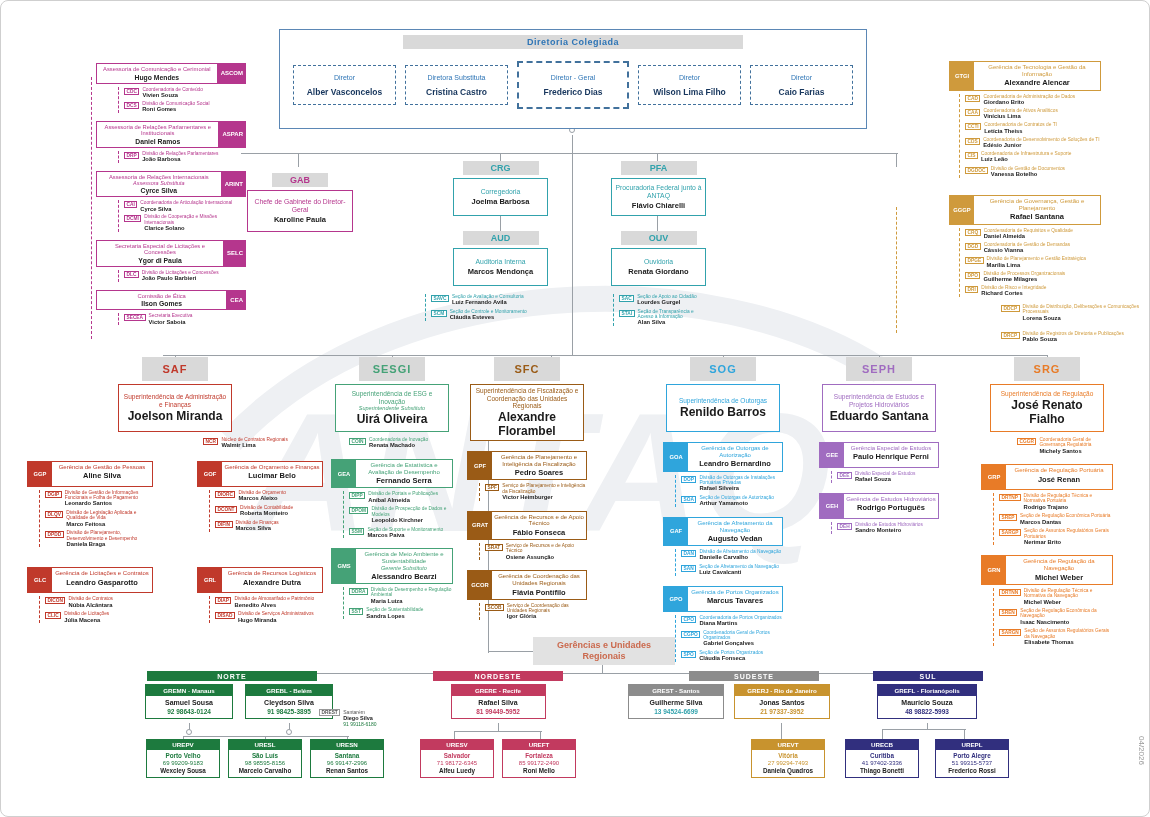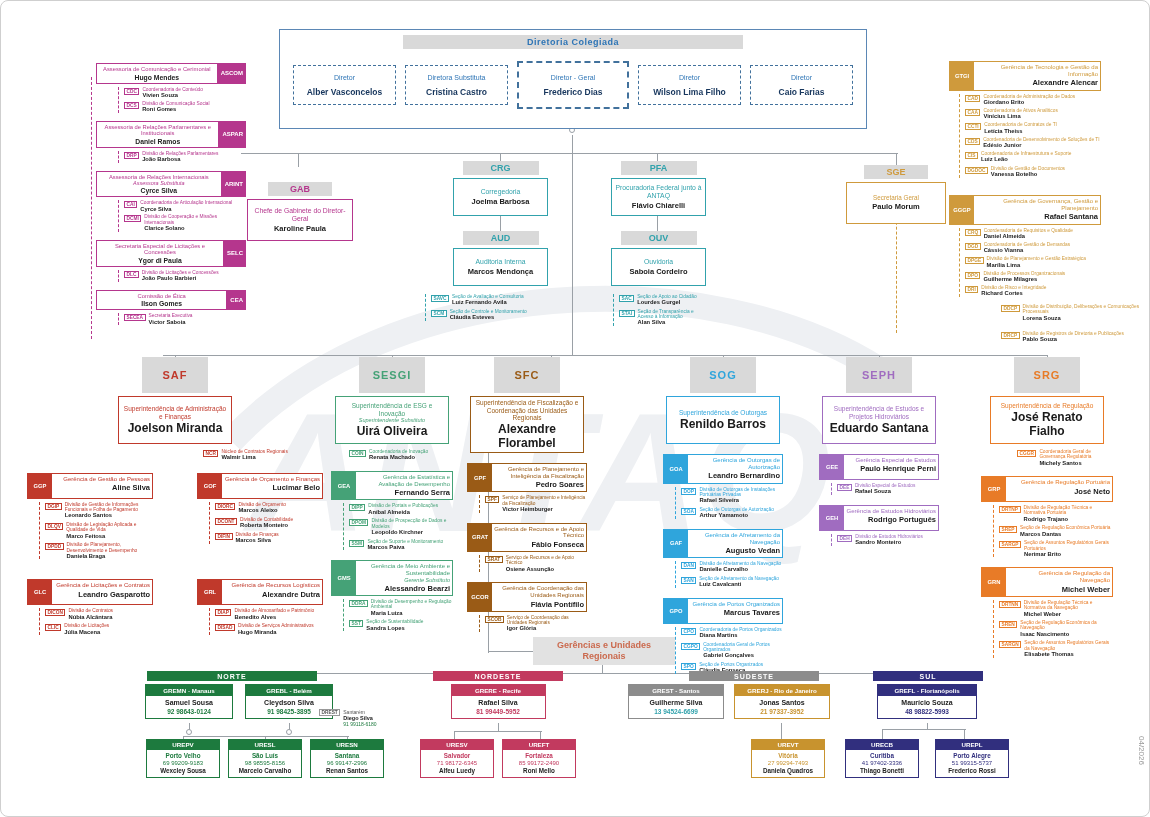--- a/index.html
+++ b/index.html
@@ -8,21 +8,21 @@
 #page{position:relative;width:1150px;height:817px;background:#fff;border:1px solid #cfcfcf;border-radius:8px;overflow:hidden}
 
 .chip{background:#d9d9d9;color:var(--c);font-weight:bold;text-align:center;font-size:8px;padding:2px 4px}
 .box{border:1px solid var(--c);background:#fff;text-align:center;padding:2px 3px}
 .box .t{color:var(--c);font-size:6.3px;line-height:1.18}
 .box .n,.tmain .n{color:#1a1a1a;font-size:7.5px;font-weight:bold;margin-top:1.5px;line-height:1.1}
 .rn{color:var(--c);font-size:5.5px;font-style:italic;line-height:1.1}
 .rn:empty{display:none}
 .thead{display:flex;border:1px solid var(--c);background:#fff;align-items:stretch}
 .thead .tag{background:var(--c);color:#fff;font-size:5.8px;font-weight:bold;display:flex;align-items:center;justify-content:center;padding:1px 2px;min-width:24px;text-align:center}
-.thead .tmain{flex:1;text-align:right;padding:2px}
+.thead .tmain{flex:1;text-align:center;padding:2px}
 .thead .t{color:var(--c);font-size:6px;line-height:1.15}
 .kids{display:flex;flex-direction:column;gap:3px;margin:3px 0 8px 14px;border-left:1px dashed var(--c);padding-left:5px}
 .leaf{display:flex;gap:3px;align-items:flex-start}
 .leaf .ltag{border:1px solid var(--c);color:var(--c);font-size:4.8px;font-weight:bold;padding:0 1.5px;white-space:nowrap;margin-top:1px;background:#fff}
 .leaf .lbody{display:flex;flex-direction:column}
 .leaf .lt{font-size:4.8px;color:var(--c);line-height:1.1}
 .leaf .ln{font-size:5.8px;color:#222;font-weight:bold;line-height:1.15}
 
 #watermark{position:absolute;left:190px;top:230px;z-index:0}
 #lines{position:absolute;left:0;top:0;width:100%;height:100%;z-index:1;pointer-events:none}
@@ -44,21 +44,21 @@
 #left-units{position:absolute;left:95px;top:62px;width:150px;--c:#b5368d;z-index:2}
 .lu{margin-bottom:8px}
 .lu-head{display:flex;align-items:stretch}
 .lu-main{flex:1;border:1px solid var(--c);text-align:center;padding:2px;background:#fff}
 .lu-main .t{color:var(--c);font-size:5.8px;line-height:1.15}
 .lu-main .n{font-size:6.8px;font-weight:bold;color:#222;margin-top:1px}
 .lu-tag{background:var(--c);color:#fff;font-size:6px;font-weight:bold;display:flex;align-items:center;padding:0 3px}
 #left-units .kids{margin:3px 0 4px 22px;gap:2px}
 
 #gab{position:absolute;left:246px;top:164px;width:106px;--c:#b5368d;z-index:2}
-#gab .chip{width:64px;margin:17px auto 3px;font-size:9px}
+#gab .chip{width:56px;margin:8px auto 3px;font-size:9px}
 #gab .box{min-height:42px;display:flex;flex-direction:column;justify-content:center}
 #gab .t{font-size:6.8px}
 
 #center-units{position:absolute;left:0;top:0;--c:#31a2ac;z-index:2}
 .cu{position:absolute;width:95px}
 .cu:nth-of-type(1){left:452px;top:160px}
 .cu:nth-of-type(2){left:610px;top:160px}
 .cu:nth-of-type(3){left:452px;top:230px}
 .cu:nth-of-type(4){left:610px;top:230px}
 .cu .chip{width:76px;margin:0 auto 3px;font-size:9px}
@@ -76,21 +76,21 @@
 #sge-kids{position:absolute;left:1000px;top:303px;width:148px;--c:#cf9a3c;display:flex;flex-direction:column;gap:10px;z-index:2}
 
 #sups{position:absolute;left:0;top:0;z-index:2}
 .sup-col{position:absolute}
 .sup-col:nth-of-type(1){left:26px;top:356px;width:296px;--c:#c0392b}
 .sup-col:nth-of-type(2){left:330px;top:356px;width:122px;--c:#45a277}
 .sup-col:nth-of-type(3){left:466px;top:356px;width:120px;--c:#9a5b16}
 .sup-col:nth-of-type(4){left:662px;top:356px;width:120px;--c:#2fa5dc}
 .sup-col:nth-of-type(5){left:818px;top:356px;width:120px;--c:#a06cc0}
 .sup-col:nth-of-type(6){left:980px;top:356px;width:132px;--c:#e87b27}
-.supchip{width:66px;margin:0 auto 3px;font-size:11px;letter-spacing:1px;padding:12px}
+.supchip{width:66px;margin:0 auto 3px;font-size:11px;letter-spacing:1px;padding:6px}
 .shead{width:114px;margin:0 auto;min-height:48px;display:flex;flex-direction:column;justify-content:center}
 .shead .t{font-size:6.5px}
 .shead .n{font-size:12px}
 .aides{margin-top:5px}
 .sup-col:nth-of-type(1) .aides{margin-left:176px}
 .sup-col:nth-of-type(2) .aides{margin-left:18px}
 .sup-col:nth-of-type(6) .aides{margin-left:36px}
 .units{margin-top:10px;display:flex;flex-direction:column}
 .sup-col:nth-of-type(1) .units{display:grid;grid-template-columns:1fr 1fr;column-gap:44px;row-gap:10px;margin-top:12px}
 .unit-group{margin-bottom:10px}
@@ -413,21 +413,21 @@
               </span>
             </div>
 
         </div>
       </div>
 
       <div class="cu">
         <div class="chip">OUV</div>
         <div class="box">
           <div class="t">Ouvidoria</div>
-          <div class="n">Saboia Cordeiro</div>
+          <div class="n">Renata Giordano</div>
         </div>
         <div class="kids">
 
             <div class="leaf">
               <span class="ltag">SAC</span>
               <span class="lbody">
                 <span class="lt">Seção de Apoio ao Cidadão</span>
                 <span class="ln">Lourdes Gurgel</span>
               </span>
             </div>
@@ -499,27 +499,20 @@
           <span class="ltag">DGDOC</span>
           <span class="lbody">
             <span class="lt">Divisão de Gestão de Documentos</span>
             <span class="ln">Vanessa Botelho</span>
           </span>
         </div>
 
     </div>
   </div>
 
-  <div id="sge">
-    <div class="chip">SGE</div>
-    <div class="box">
-      <div class="t">Secretaria Geral</div>
-      <div class="n">Paulo Morum</div>
-    </div>
-  </div>
 
   <div id="gggp">
     <div class="thead">
       <div class="tag">GGGP</div>
       <div class="tmain">
         <div class="t">Gerência de Governança, Gestão e Planejamento</div>
         <div class="n">Rafael Santana</div>
       </div>
     </div>
     <div class="kids">
@@ -1111,21 +1104,21 @@
 
         </div>
         <div class="units">
 
             <div class="unit-group">
               <div class="thead">
                 <div class="tag">GRP</div>
                 <div class="tmain">
                   <div class="t">Gerência de Regulação Portuária</div>
 
-                  <div class="n">José Neto</div>
+                  <div class="n">José Renan</div>
                 </div>
               </div>
               <div class="kids">
 
                   <div class="leaf">
                     <span class="ltag">DRTNP</span>
                     <span class="lbody">
                       <span class="lt">Divisão de Regulação Técnica e Normativa Portuária</span>
                       <span class="ln">Rodrigo Trajano</span>
                     </span>

